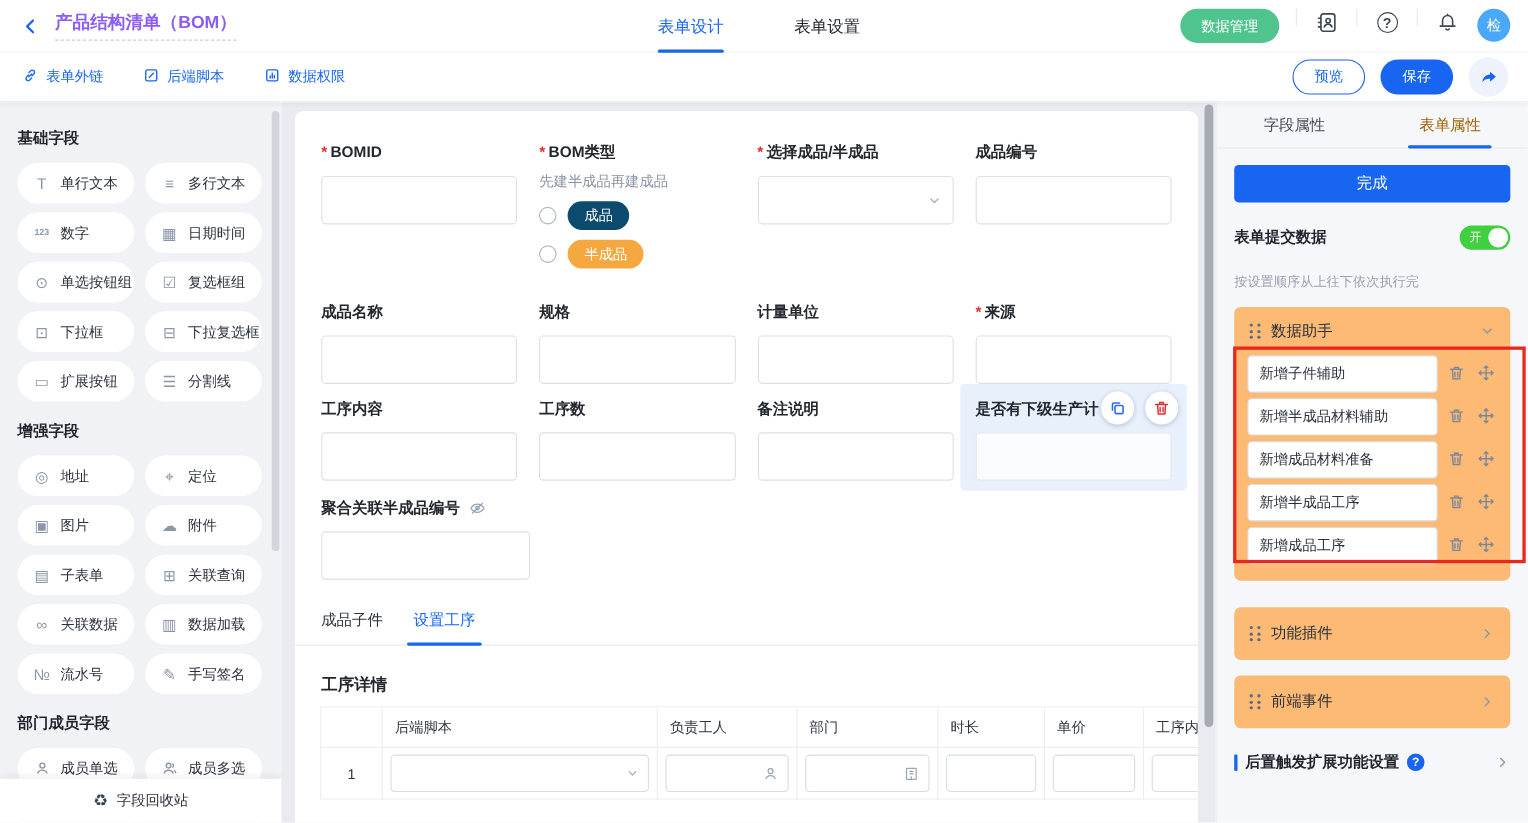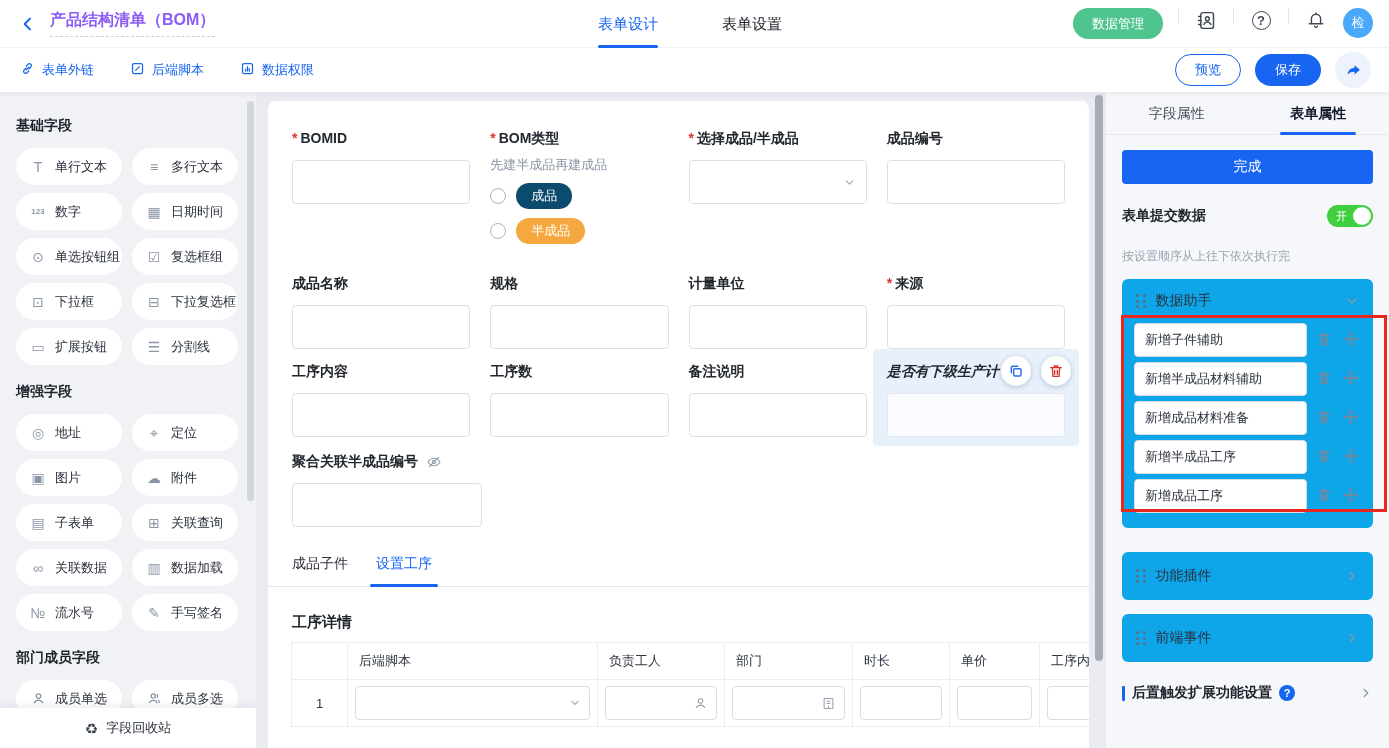--- a/index.html
+++ b/index.html
@@ -63,21 +63,21 @@
   .opt { display:flex; align-items:center; gap:10px; margin-top:9px; }
   .radio { width:16px; height:16px; border-radius:50%; border:1.5px solid #adb5c2; background:#fff; flex:none; }
   .tag { color:#fff; font-size:13px; padding:5px 15px; border-radius:15px; line-height:16px; }
   .tag.green { background:#0c4a6e; }
   .tag.orange { background:#f5a83f; }
   .row1 { margin-bottom:30px; }
   .row2 { margin-bottom:13px; }
   .row3 { margin-bottom:15px; }
 
   .sel-bg { position:absolute; top:-13px; left:-14px; right:-14px; bottom:-9px; background:#e8f0fc; border-radius:4px; }
-  .fld.selected .flabel, .fld.selected .finput { position:relative;font-style:italic; }
+  .fld.selected .flabel, .fld.selected .finput { position:relative; }
   .fld.selected .finput { background:#fbfcff; border-color:#e2e8f3; }
   .float-ics { position:absolute; top:-6px; right:-6px; display:flex; gap:10px; z-index:3; }
   .cir { width:30px; height:30px; border-radius:50%; background:#fff; box-shadow:0 1px 5px rgba(30,50,90,.25); display:flex; align-items:center; justify-content:center; cursor:pointer; }
 
   .one-col { width:190px; }
   .eye-ic { display:inline-flex; margin-left:3px; }
 
   .subtabs { margin:28px -24px 0 -24px; padding-left:24px; border-bottom:1px solid #e7e9ed; display:flex; gap:28px; }
   .stab { font-size:14px; color:#2b323c; padding-bottom:13px; position:relative; cursor:pointer; }
   .stab.active { color:#1765f0; }
@@ -90,30 +90,30 @@
   .th, .td { border-right:1px solid #ebedf0; border-bottom:1px solid #ebedf0; }
   .th { padding:9px 11px; font-size:13px; color:#2f3540; }
   .td { padding:6px 7px; display:flex; align-items:center; }
   .td.center { justify-content:center; font-size:13px; color:#2f3540; }
   .t-in { height:34px; width:100%; border:1px solid #d8dce3; border-radius:4px; background:#fff; display:flex; align-items:center; justify-content:flex-end; padding:0 8px; }
 
   
   .props { position:absolute; right:0; top:0; bottom:0; width:284px; background:#f6f7fa; border-left:1px solid #e7e9ed; overflow:hidden; }
   .p-tabs { height:42px; display:flex; border-bottom:1px solid #e6e8ec; }
   .p-tab { flex:1; display:flex; align-items:center; justify-content:center; font-size:14px; color:#454c59; position:relative; cursor:pointer; }
-  .p-tab.active { color:#0f172a; font-weight:700; }
+  .p-tab.active { color:#a16207; font-weight:400; }
   .p-tab.active::after { content:""; position:absolute; bottom:-1px; left:50%; transform:translateX(-50%); width:76px; height:3px; background:#1765f0; border-radius:2px; }
   .done-btn { display:block; margin:15px 16px 0; width:calc(100% - 32px); height:34px; background:#1765f0; color:#fff; border:none; border-radius:4px; font-size:14px; cursor:pointer; }
   .submit-row { display:flex; align-items:center; justify-content:space-between; margin:21px 16px 0; }
   .submit-label { font-size:14px; font-weight:700; color:#1f242c; }
   .toggle { width:46px; height:22px; border-radius:11px; background:#3fcf3f; position:relative; cursor:pointer; }
   .t-txt { position:absolute; left:9px; top:50%; transform:translateY(-50%); color:#fff; font-size:11px; }
   .t-knob { position:absolute; right:2px; top:2px; width:18px; height:18px; border-radius:50%; background:#fff; }
   .order-hint { margin:21px 16px 0; font-size:12px; color:#9aa2b1; }
-  .pcard { background:#0ea5e9; border-radius:6px; margin:14px 16px 0;font-family:Liberation Mono, monospace; }
+  .pcard { background:#fdba74; border-radius:6px; margin:14px 16px 0;font-family:Liberation Mono, monospace; }
   .pcard-head { display:flex; align-items:center; gap:9px; padding:13px 14px 8px; }
   .pcard-head.closed { padding:15px 14px; }
   .pcard-title { font-size:14px; color:#2a313d; flex:1; }
   .drag-dots { display:grid; grid-template-columns:4px 4px; gap:2.5px; }
   .drag-dots i { width:3px; height:3px; border-radius:50%; background:#5f6b85; }
   .helper-item { display:flex; align-items:center; gap:9px; padding:0 12px; margin-top:5px; }
   .helper-box { flex:1; height:34px; border:1px solid #d8dce3; border-radius:4px; background:#fff; display:flex; align-items:center; padding:0 10px; font-size:13px; color:#2a313d; }
   .h-ic { width:18px; height:18px; color:#7d8799; cursor:pointer; flex:none; }
   .h-ic svg { width:16px; height:16px; display:block; }
   .helper-pad-bottom { height:15px; }

